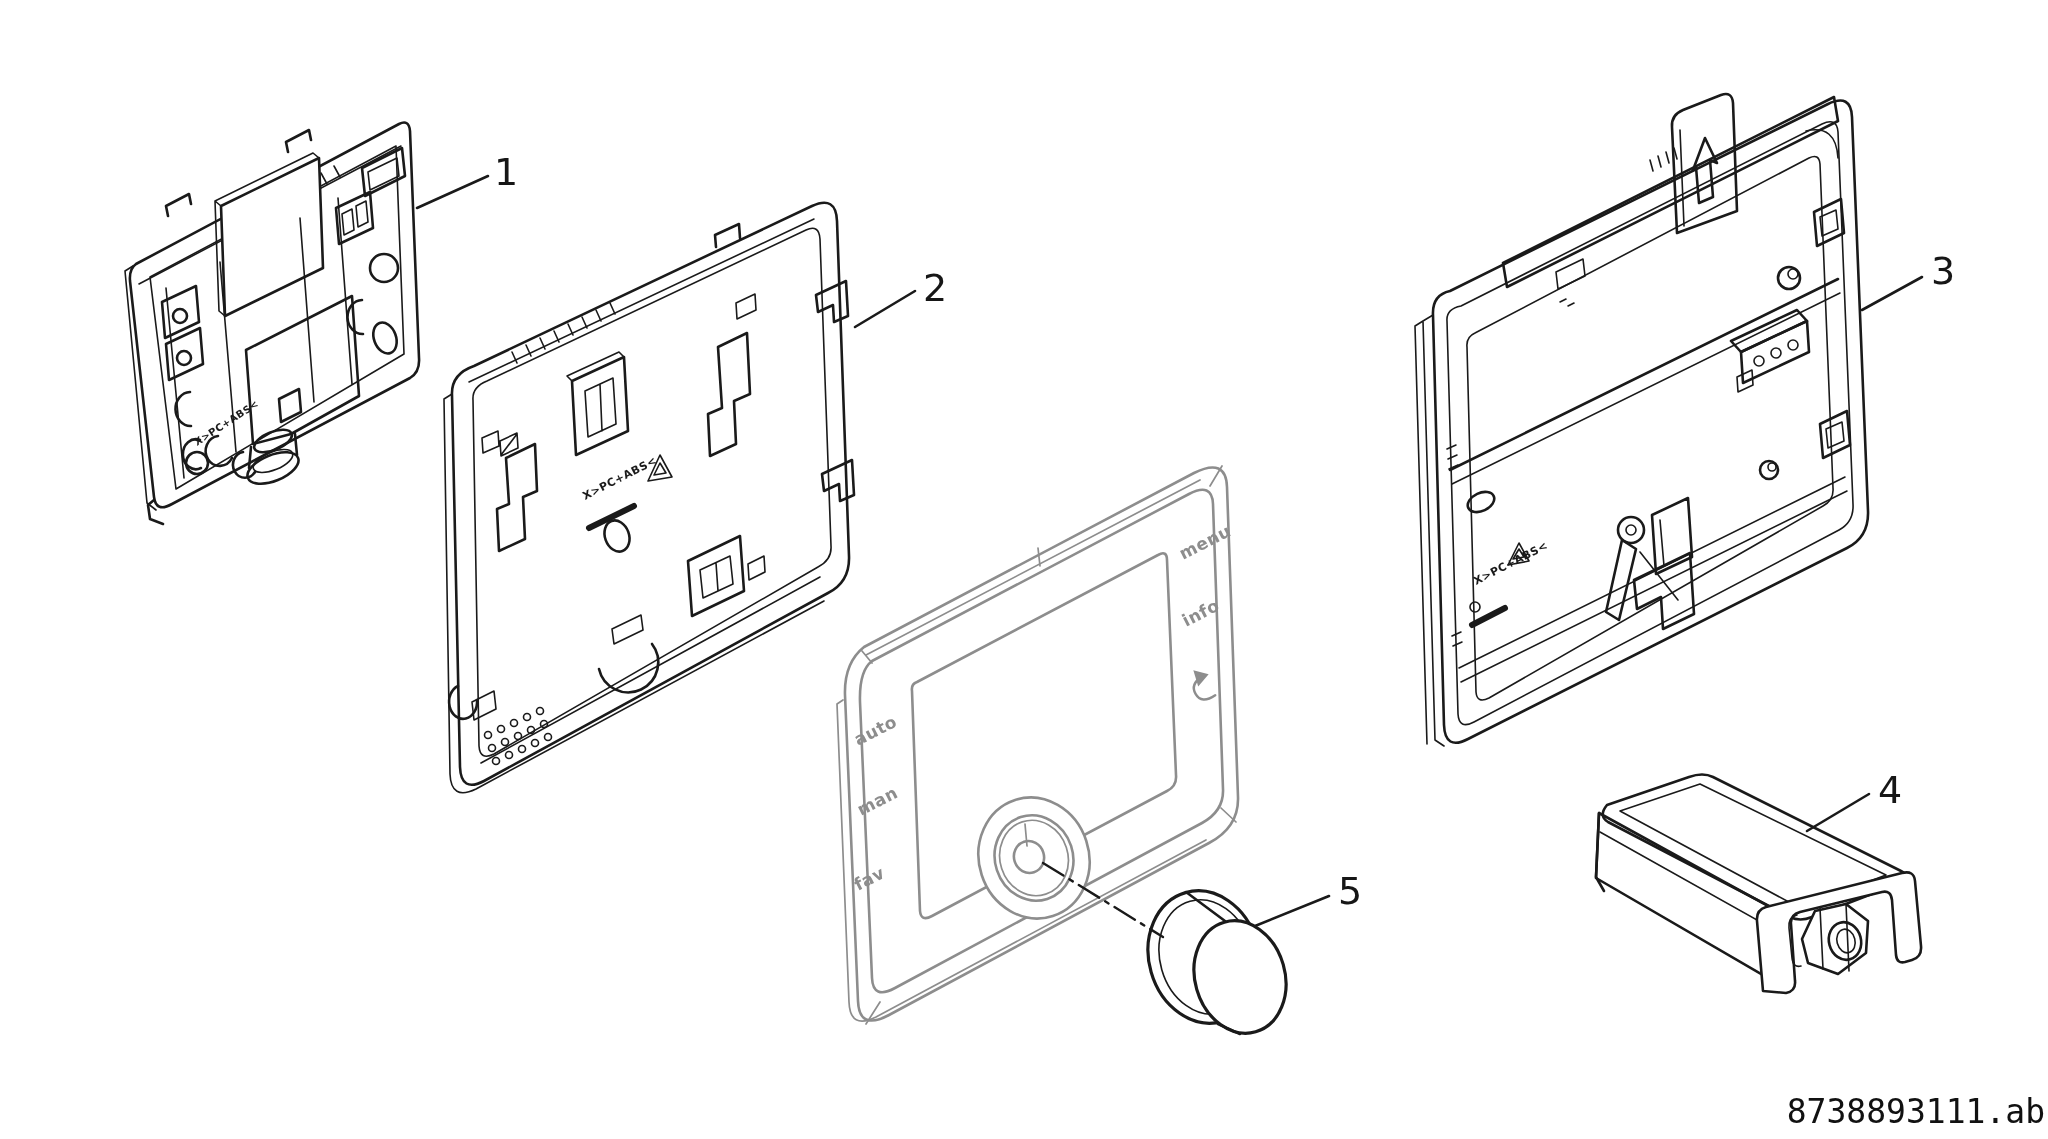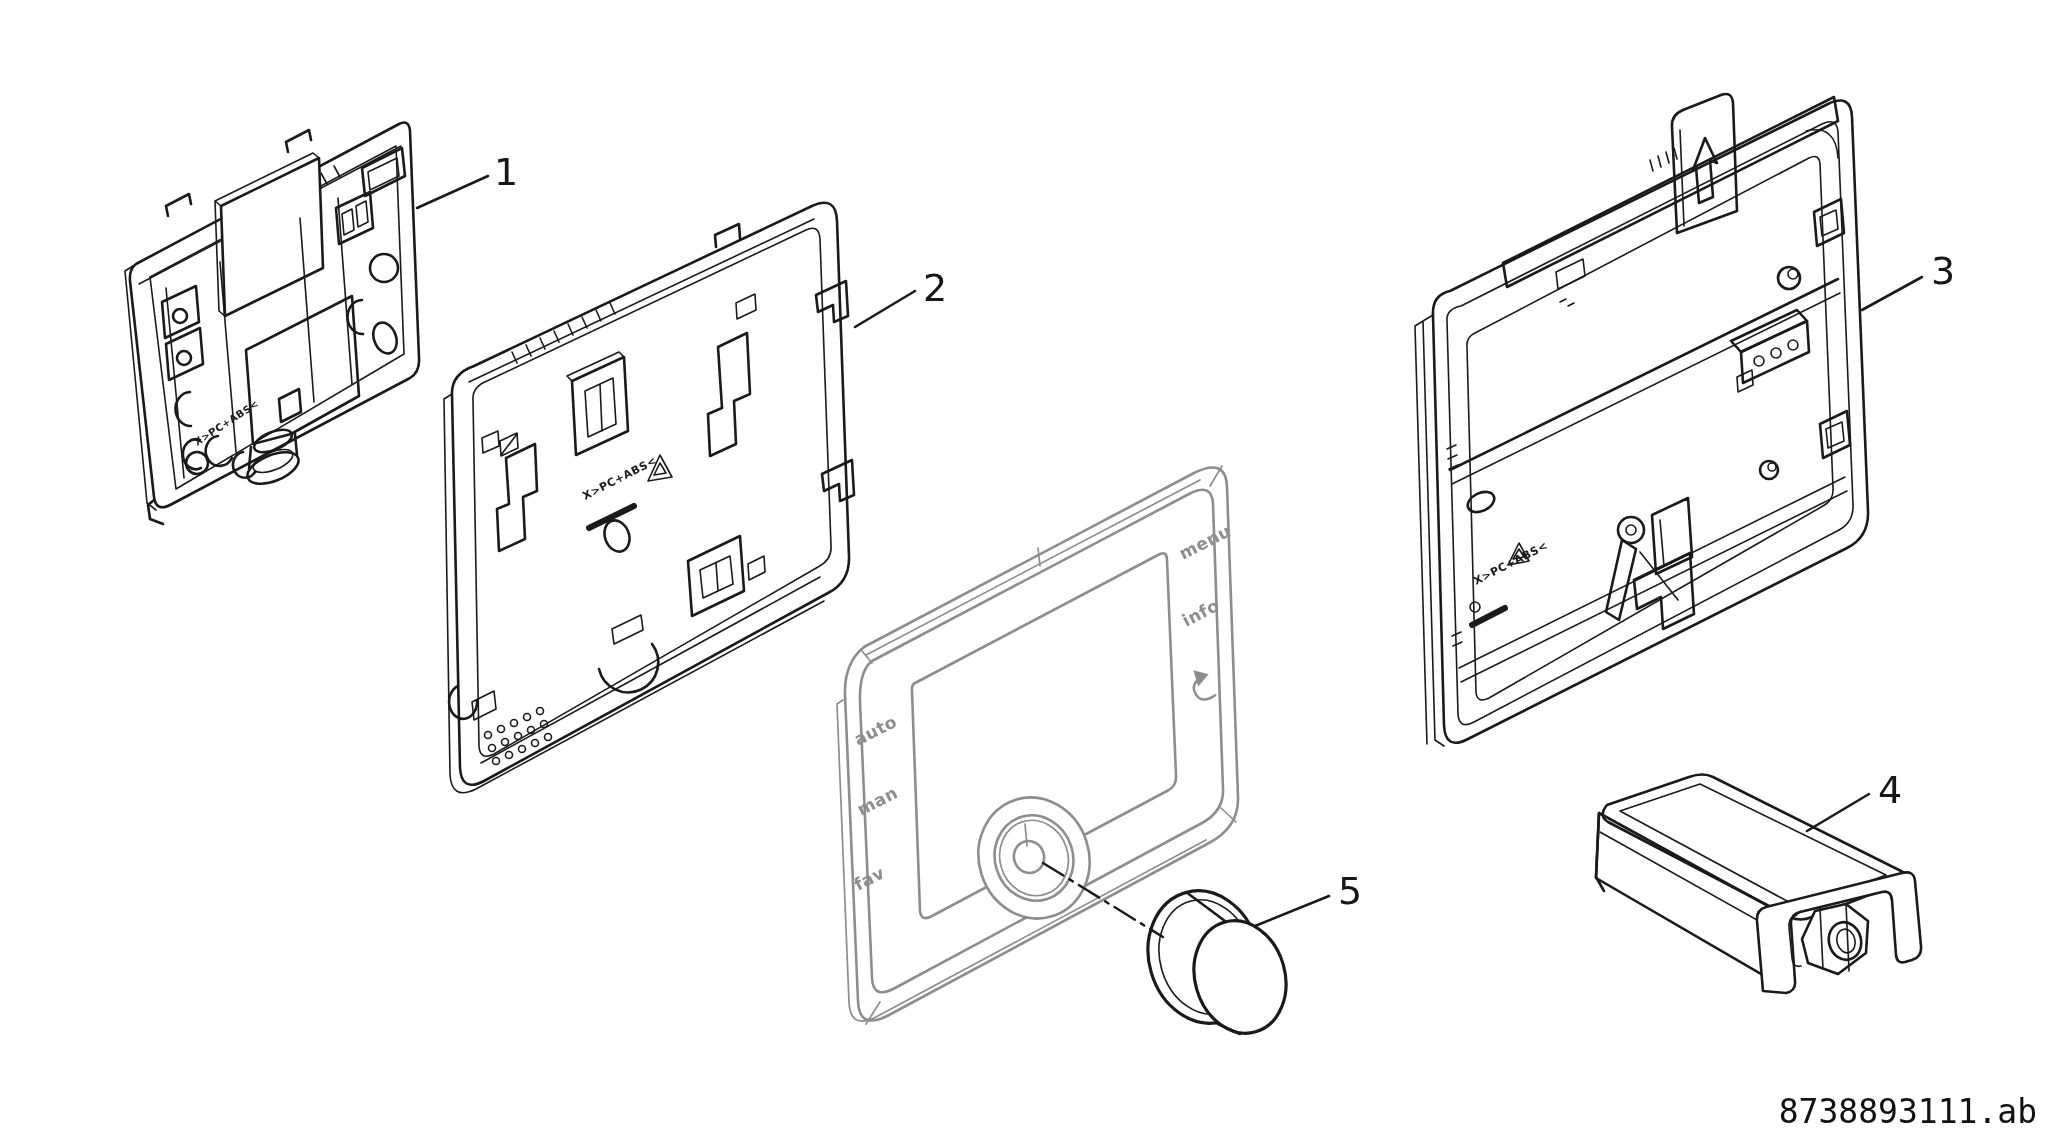--- a/index.html
+++ b/index.html
@@ -14,21 +14,21 @@
   .bar {fill:none;stroke:#1a1a1a;stroke-width:6;stroke-linecap:round;}
   
   .gr  {fill:none;stroke:#8d8d8d;stroke-width:2.6;stroke-linejoin:round;stroke-linecap:round;}
   .grt {fill:none;stroke:#8d8d8d;stroke-width:1.7;stroke-linejoin:round;stroke-linecap:round;}
   .grw {fill:#ffffff;stroke:#8d8d8d;stroke-width:2.6;stroke-linejoin:round;stroke-linecap:round;}
   .mold{font:700 11px "DejaVu Sans",sans-serif;fill:#1a1a1a;letter-spacing:.5px;}
   .mold1{font:700 10px "DejaVu Sans",sans-serif;fill:#1a1a1a;letter-spacing:.5px;}
   .btn {font:700 17px "DejaVu Sans",sans-serif;fill:#8d8d8d;letter-spacing:.5px;}
   .dash{fill:none;stroke:#1a1a1a;stroke-width:2.4;stroke-dasharray:24 7 4 7;stroke-linecap:round;}
   .callout{position:absolute;font:400 38px "DejaVu Sans","Liberation Sans",sans-serif;color:#161616;}
-  .drawno{position:absolute;right:11px;top:1092px;font:400 33px "DejaVu Sans Mono","Liberation Mono",monospace;color:#111111;white-space:nowrap;}
+  .drawno{position:absolute;right:3px;top:1092px;font:400 33px "DejaVu Sans Mono","Liberation Mono",monospace;color:#111111;white-space:nowrap;}
 </style>
 </head>
 <body>
 
 <div id="stage">
 <svg width="2048" height="1139" viewBox="0 0 2048 1139">
 
   <g>
     <path class="lnt" d="M133 266 L125 271 L147 503 L156 510"></path>
     <path class="ln" d="M136 264 L399 124 Q409 119 410 131 L419 358 Q420 372 410 378 L172 504 Q156 513 154 497 L130 281 Q129 269 136 264 Z"></path>

